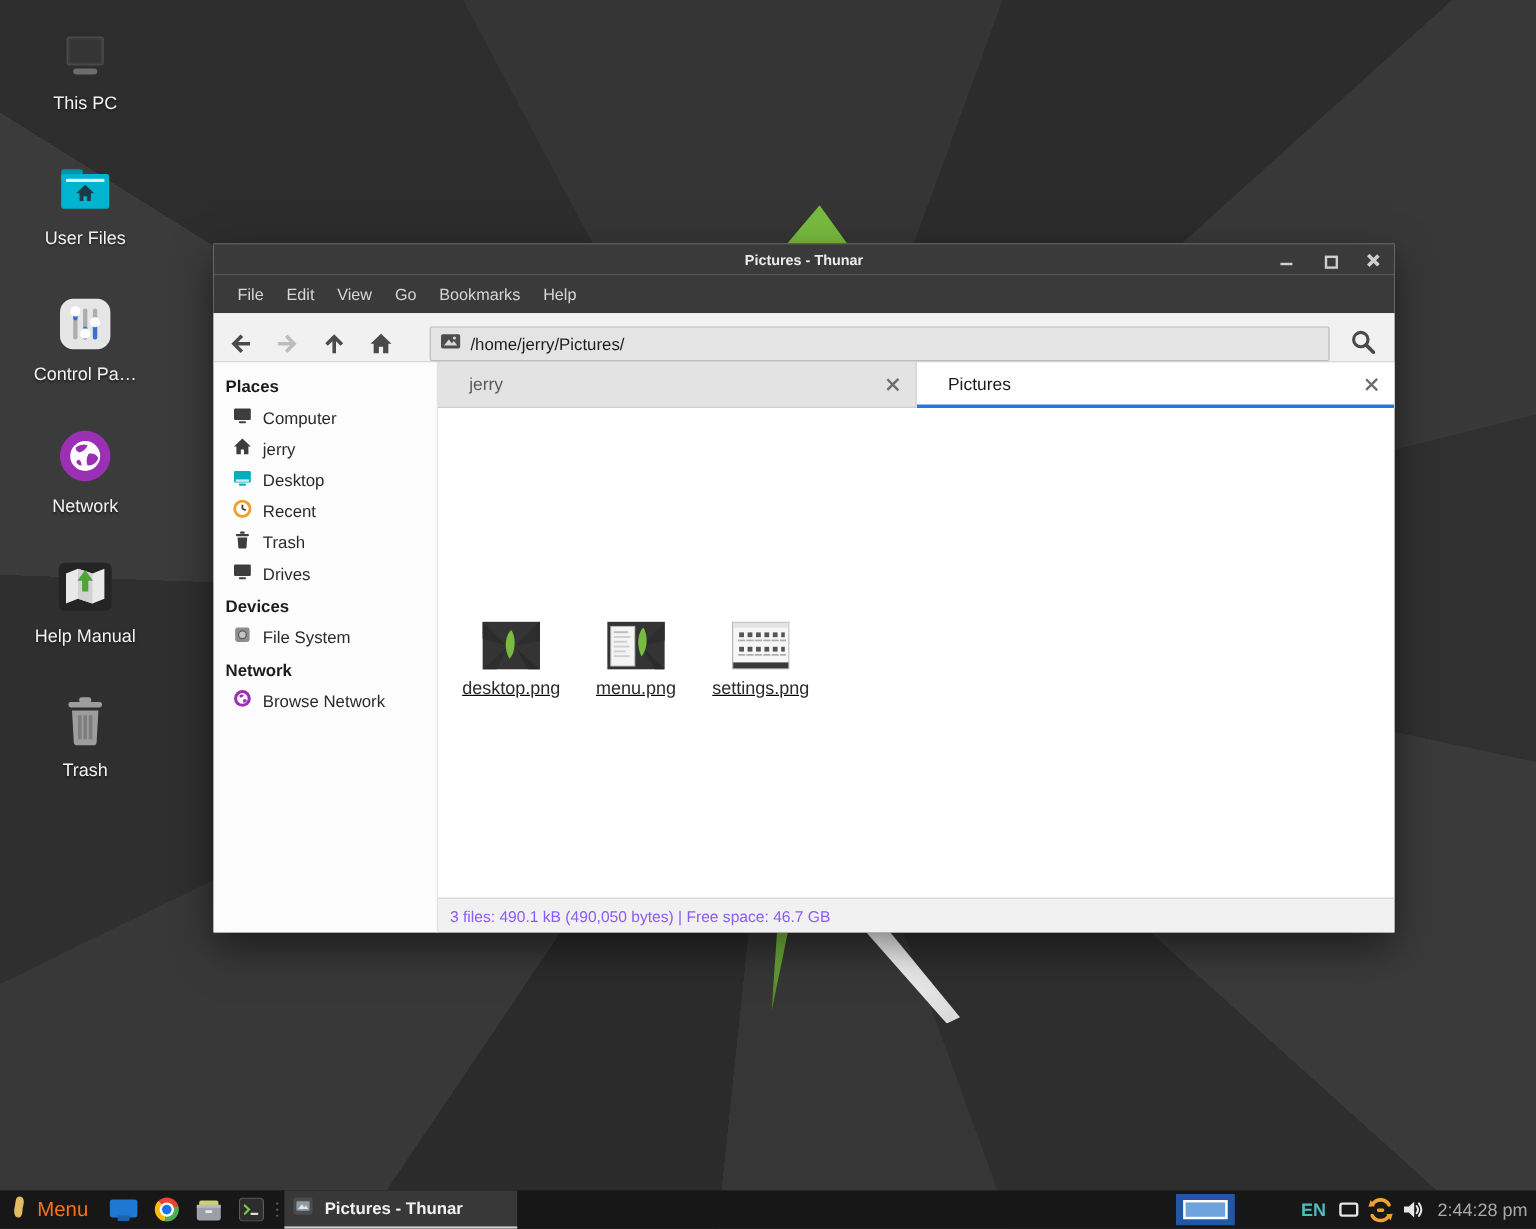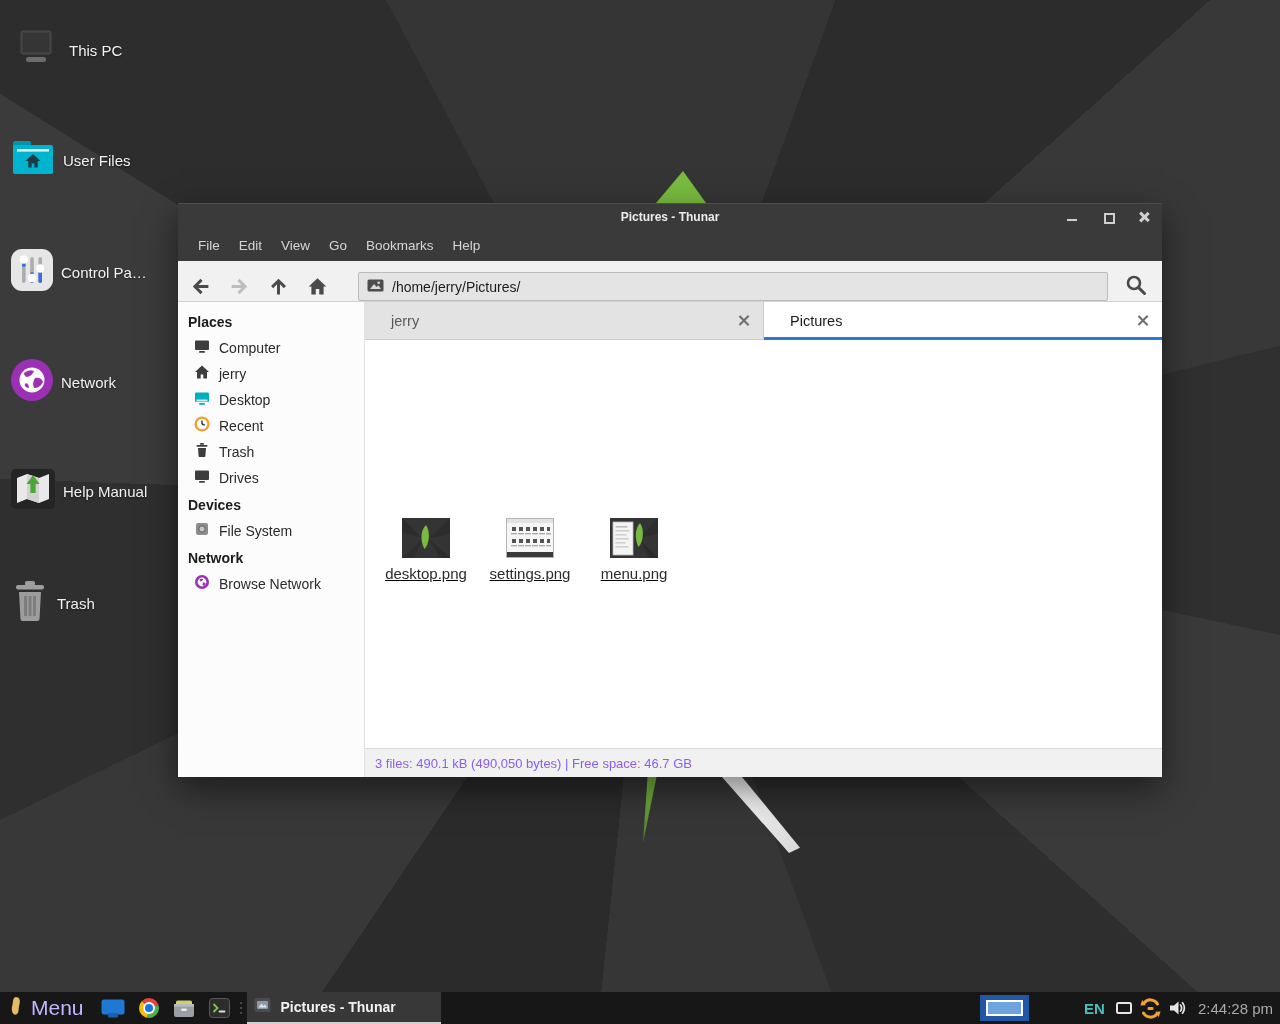--- a/index.html
+++ b/index.html
@@ -16,21 +16,21 @@
   }
   .shard { position:absolute; }
   .shard-green-top { left:656px; top:171px; width:50px; height:32px; background:#79bb40;
     clip-path:polygon(54% 0, 0 100%, 100% 100%); }
   .shard-green-bottom { left:643px; top:777px; width:18px; height:66px;
     background:linear-gradient(#79bb40,#4e7c2a); clip-path:polygon(25% 0, 75% 0, 0 100%); }
   .shard-white-blade { left:700px; top:777px; width:100px; height:76px;
     background:linear-gradient(135deg,#ffffff,#d8d8d8); clip-path:polygon(22% 0, 42% 0, 100% 93%, 89% 100%); }
 
   
-  .desktop-icon { position:absolute; left:10px; width:122px; display:flex; flex-direction:row; align-items:center; gap:7px; }
+  .desktop-icon { position:absolute; left:10px; width:122px; display:flex; flex-direction:column; align-items:center; gap:7px; }
   .desktop-icon .dlabel { color:#f2f2f2; font-size:15px; text-shadow:0 1px 2px rgba(0,0,0,.55); white-space:nowrap; }
   .di-1{top:30px} .di-2{top:138px} .di-3{top:248px} .di-4{top:358px} .di-5{top:468px} .di-6{top:580px}
 
   
   #window { position:absolute; left:178px; top:203px; width:984px; height:574px; background:#fff;
     box-shadow:0 12px 32px rgba(0,0,0,.5); display:flex; flex-direction:column; }
   .titlebar { height:26px; background:#3a3a3a; border-top:1px solid #4d4d4d; position:relative;
     display:flex; align-items:center; justify-content:center; flex:none; }
   .title { color:#ececec; font-size:12px; font-weight:bold; }
   .win-controls { position:absolute; right:12px; top:0; height:100%; display:flex; align-items:center; gap:24px; }
@@ -70,21 +70,21 @@
   .file-name { font-size:15px; color:#2b2b2b; white-space:nowrap; }
   .thumb { width:48px; height:40px; }
 
   .statusbar { height:29px; background:#f1f1f1; border-top:1px solid #d8d8d8; display:flex; align-items:center;
     padding-left:10px; font-size:13px; color:#8b5cf6; flex:none; }
 
   
   .taskbar { position:absolute; left:0; bottom:0; width:1280px; height:32px; background:#171717;
     display:flex; align-items:center; z-index:5; }
   .menu-btn { display:flex; align-items:center; height:100%; padding:0 10px 0 8px; }
-  .menu-label { color:#c4b5fd; font-size:21px; margin-left:7px; }
+  .menu-label { color:#f97316; font-size:17px; margin-left:7px; }
   .tb-icon { margin:0 7px; display:flex; align-items:center; }
   .chrome-icon { width:20px; height:20px; border-radius:50%;
     background:conic-gradient(from -45deg, #ea4335 0 33%, #4caf50 33% 66%, #fbbc05 66% 100%);
     position:relative; }
   .chrome-icon::before { content:""; position:absolute; left:4px; top:4px; width:12px; height:12px; border-radius:50%; background:#fff; }
   .chrome-icon::after { content:""; position:absolute; left:6px; top:6px; width:8px; height:8px; border-radius:50%; background:#1a73e8; }
   .handle { display:flex; flex-direction:column; gap:3px; margin:0 5px 0 3px; }
   .handle i { width:2px; height:2px; background:#5a5a5a; border-radius:50%; }
   .task-btn { width:194px; height:100%; background:#383838; display:flex; align-items:center;
     padding-left:7px; border-bottom:2px solid #cfcfcf; }
@@ -316,20 +316,36 @@
         <div class="file-item">
           <span class="thumb"><svg width="48" height="40" viewBox="0 0 48 40">
             <rect width="48" height="40" fill="#343434"></rect>
             <polygon points="0,0 20,20 0,14" fill="#2c2c2c"></polygon>
                 <polygon points="48,0 28,20 48,16" fill="#2d2d2d"></polygon>
             <polygon points="0,40 20,22 12,40" fill="#2e2e2e"></polygon>
                 <polygon points="48,40 28,22 38,40" fill="#2b2b2b"></polygon>
             <path d="M24 7 C18.5 12 18 23 22.5 31 C27.5 26 28.5 13 24 7 Z" fill="#79bb40"></path>
           </svg></span>
           <span class="file-name">desktop.png</span>
+        </div>
+        <div class="file-item">
+          <span class="thumb"><svg width="48" height="40" viewBox="0 0 48 40">
+            <rect width="48" height="40" fill="#343434"></rect>
+            <polygon points="48,0 30,20 48,16" fill="#2d2d2d"></polygon>
+                <polygon points="48,40 30,22 40,40" fill="#2b2b2b"></polygon>
+            <path d="M30 5 C25 10 24.5 21 28.5 29 C33.5 24 34.5 11 30 5 Z" fill="#79bb40"></path>
+            <rect x="3" y="4" width="20" height="33" fill="#f4f4f4" stroke="#bdbdbd" stroke-width="0.8"></rect>
+            <rect x="5.5" y="8" width="12" height="1.6" fill="#bdbdbd"></rect>
+                <rect x="5.5" y="12" width="14" height="1.6" fill="#cfcfcf"></rect>
+            <rect x="5.5" y="16" width="11" height="1.6" fill="#cfcfcf"></rect>
+                <rect x="5.5" y="20" width="13" height="1.6" fill="#cfcfcf"></rect>
+            <rect x="5.5" y="24" width="10" height="1.6" fill="#cfcfcf"></rect>
+                <rect x="5.5" y="28" width="13" height="1.6" fill="#cfcfcf"></rect>
+          </svg></span>
+          <span class="file-name">menu.png</span>
         </div>
         <div class="file-item">
           <span class="thumb"><svg width="48" height="40" viewBox="0 0 48 40">
             <rect x="0.5" y="0.5" width="47" height="39" fill="#f6f6f6" stroke="#b5b5b5"></rect>
             <rect x="1" y="1" width="46" height="4" fill="#e3e3e3"></rect>
             <g fill="#555">
               <rect x="6" y="9" width="4" height="4"></rect>
                   <rect x="13" y="9" width="4" height="4"></rect>
                   <rect x="20" y="9" width="4" height="4"></rect>
               <rect x="27" y="9" width="4" height="4"></rect>
@@ -353,36 +369,20 @@
                   <rect x="12" y="27" width="6" height="1.4"></rect>
                   <rect x="19" y="27" width="6" height="1.4"></rect>
               <rect x="26" y="27" width="6" height="1.4"></rect>
                   <rect x="33" y="27" width="6" height="1.4"></rect>
                   <rect x="40" y="27" width="5" height="1.4"></rect>
             </g>
             <rect x="1" y="34" width="46" height="5" fill="#3a3a3a"></rect>
           </svg></span>
           <span class="file-name">settings.png</span>
         </div>
-        <div class="file-item">
-          <span class="thumb"><svg width="48" height="40" viewBox="0 0 48 40">
-            <rect width="48" height="40" fill="#343434"></rect>
-            <polygon points="48,0 30,20 48,16" fill="#2d2d2d"></polygon>
-                <polygon points="48,40 30,22 40,40" fill="#2b2b2b"></polygon>
-            <path d="M30 5 C25 10 24.5 21 28.5 29 C33.5 24 34.5 11 30 5 Z" fill="#79bb40"></path>
-            <rect x="3" y="4" width="20" height="33" fill="#f4f4f4" stroke="#bdbdbd" stroke-width="0.8"></rect>
-            <rect x="5.5" y="8" width="12" height="1.6" fill="#bdbdbd"></rect>
-                <rect x="5.5" y="12" width="14" height="1.6" fill="#cfcfcf"></rect>
-            <rect x="5.5" y="16" width="11" height="1.6" fill="#cfcfcf"></rect>
-                <rect x="5.5" y="20" width="13" height="1.6" fill="#cfcfcf"></rect>
-            <rect x="5.5" y="24" width="10" height="1.6" fill="#cfcfcf"></rect>
-                <rect x="5.5" y="28" width="13" height="1.6" fill="#cfcfcf"></rect>
-          </svg></span>
-          <span class="file-name">menu.png</span>
-        </div>
       </div>
 
       <div class="statusbar">
         <span>3 files: 490.1 kB (490,050 bytes)  |  Free space: 46.7 GB</span>
       </div>
     </div>
   </div>
 </div>
 
 <div class="taskbar">

